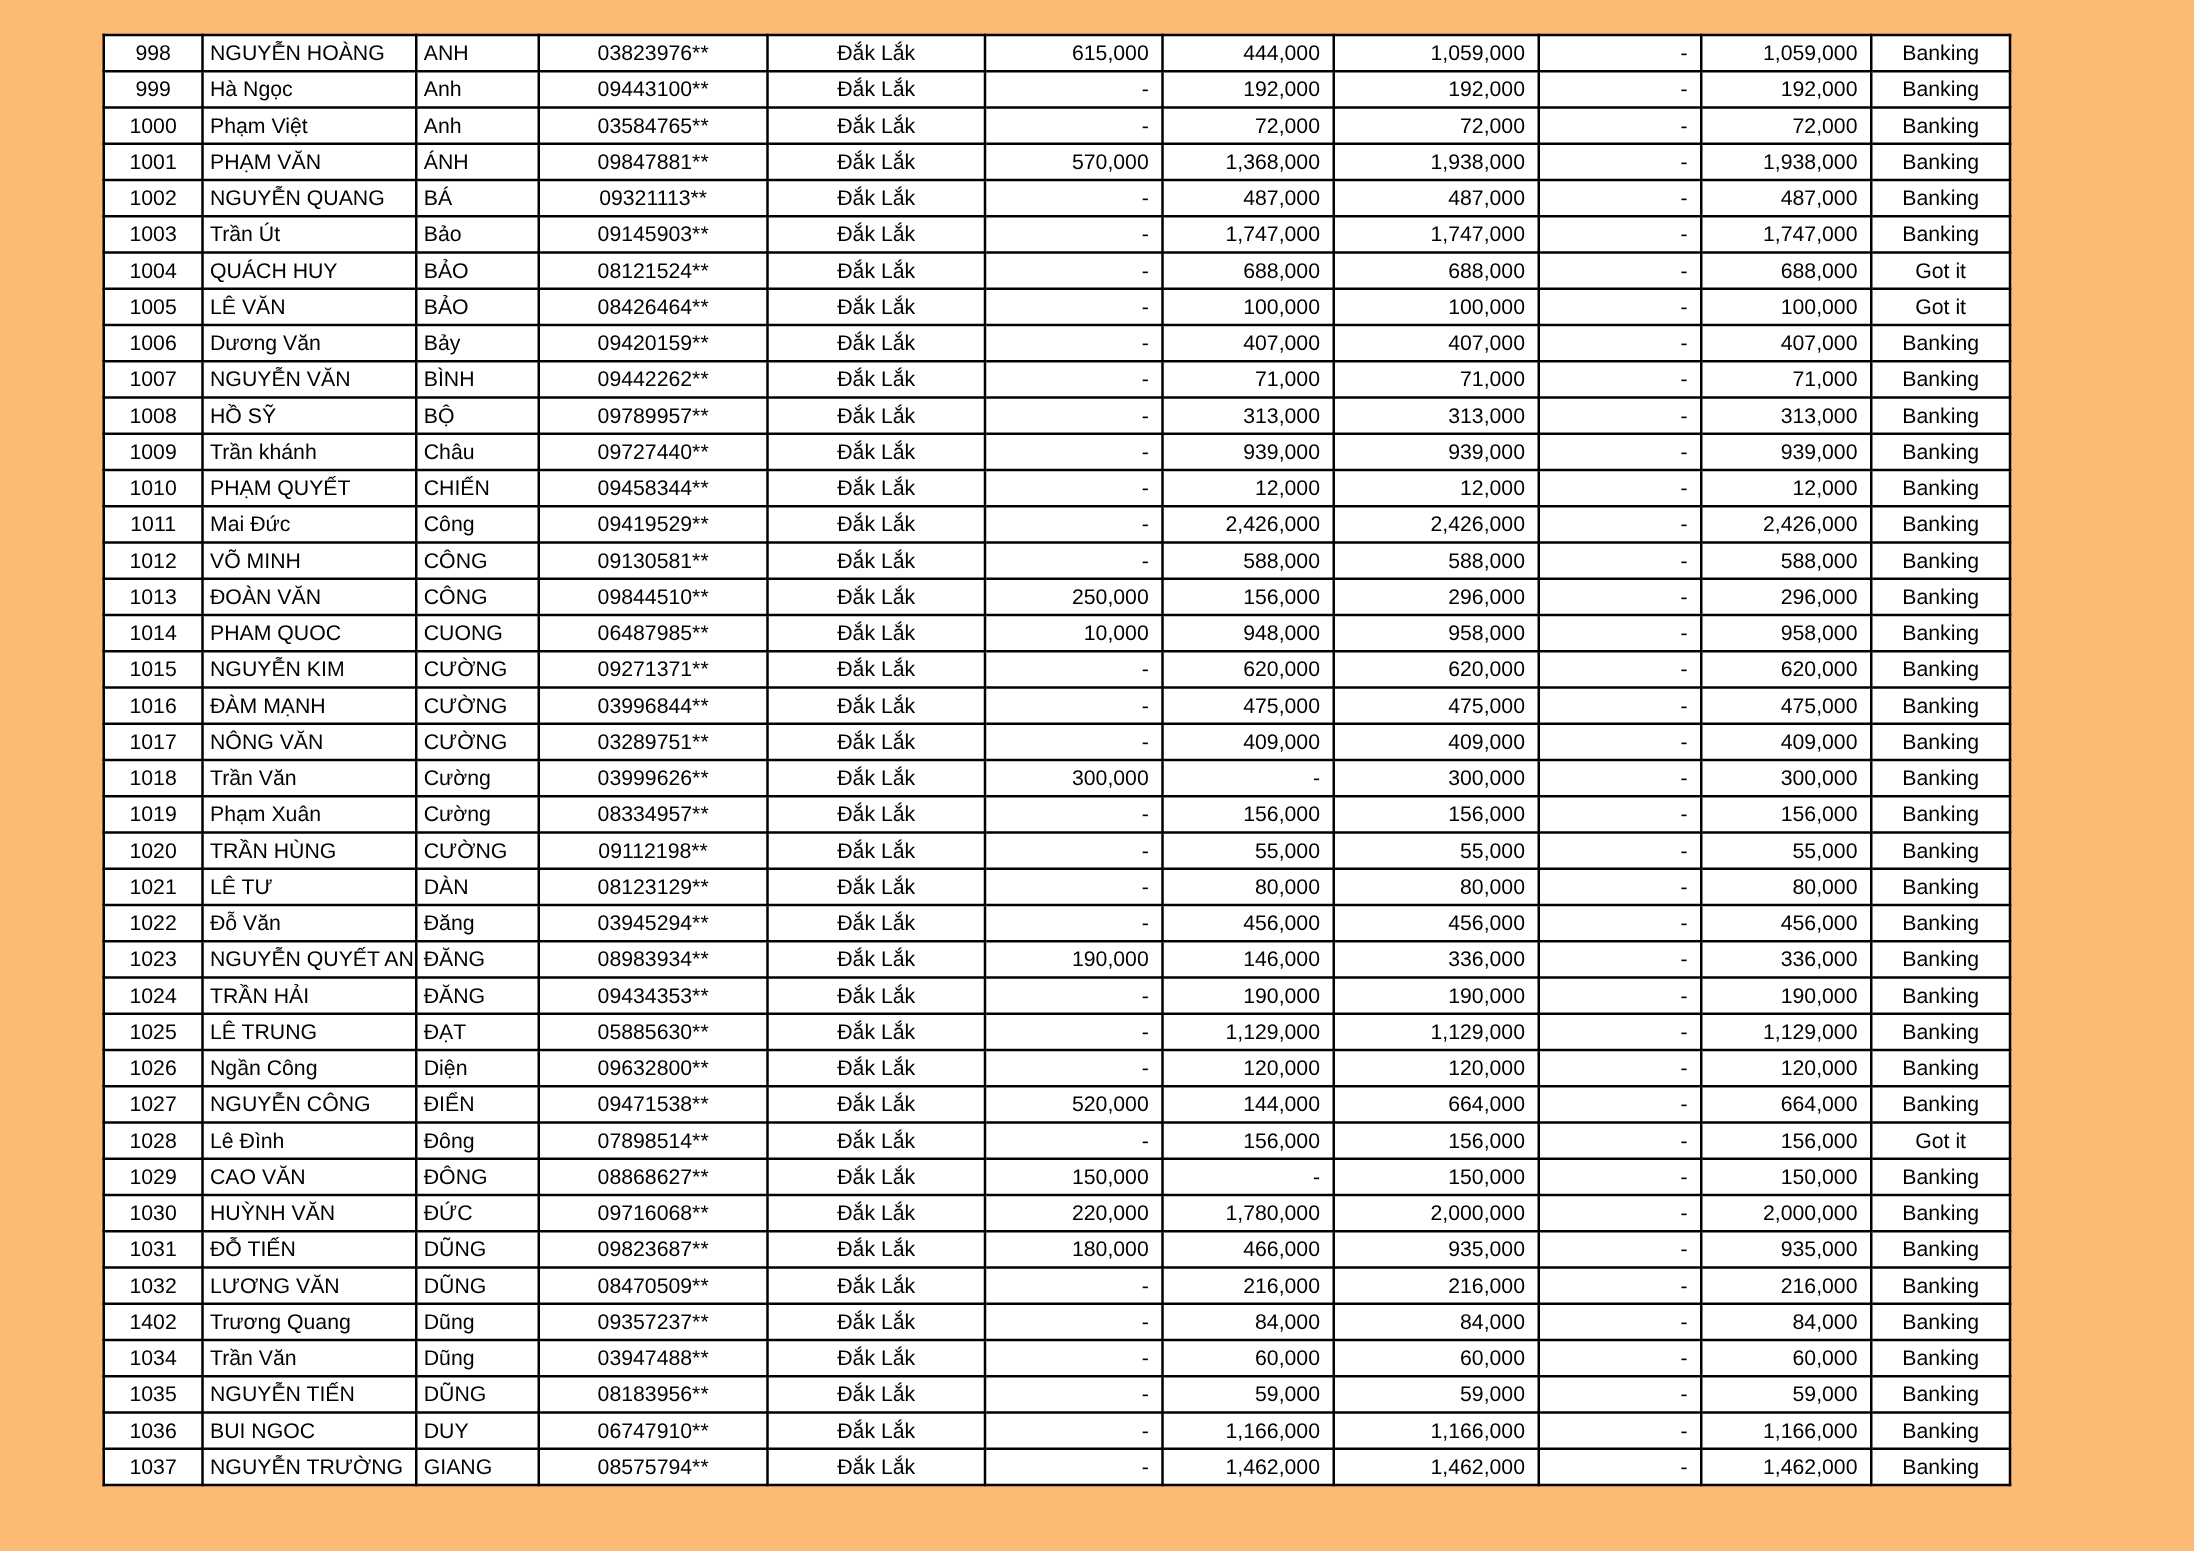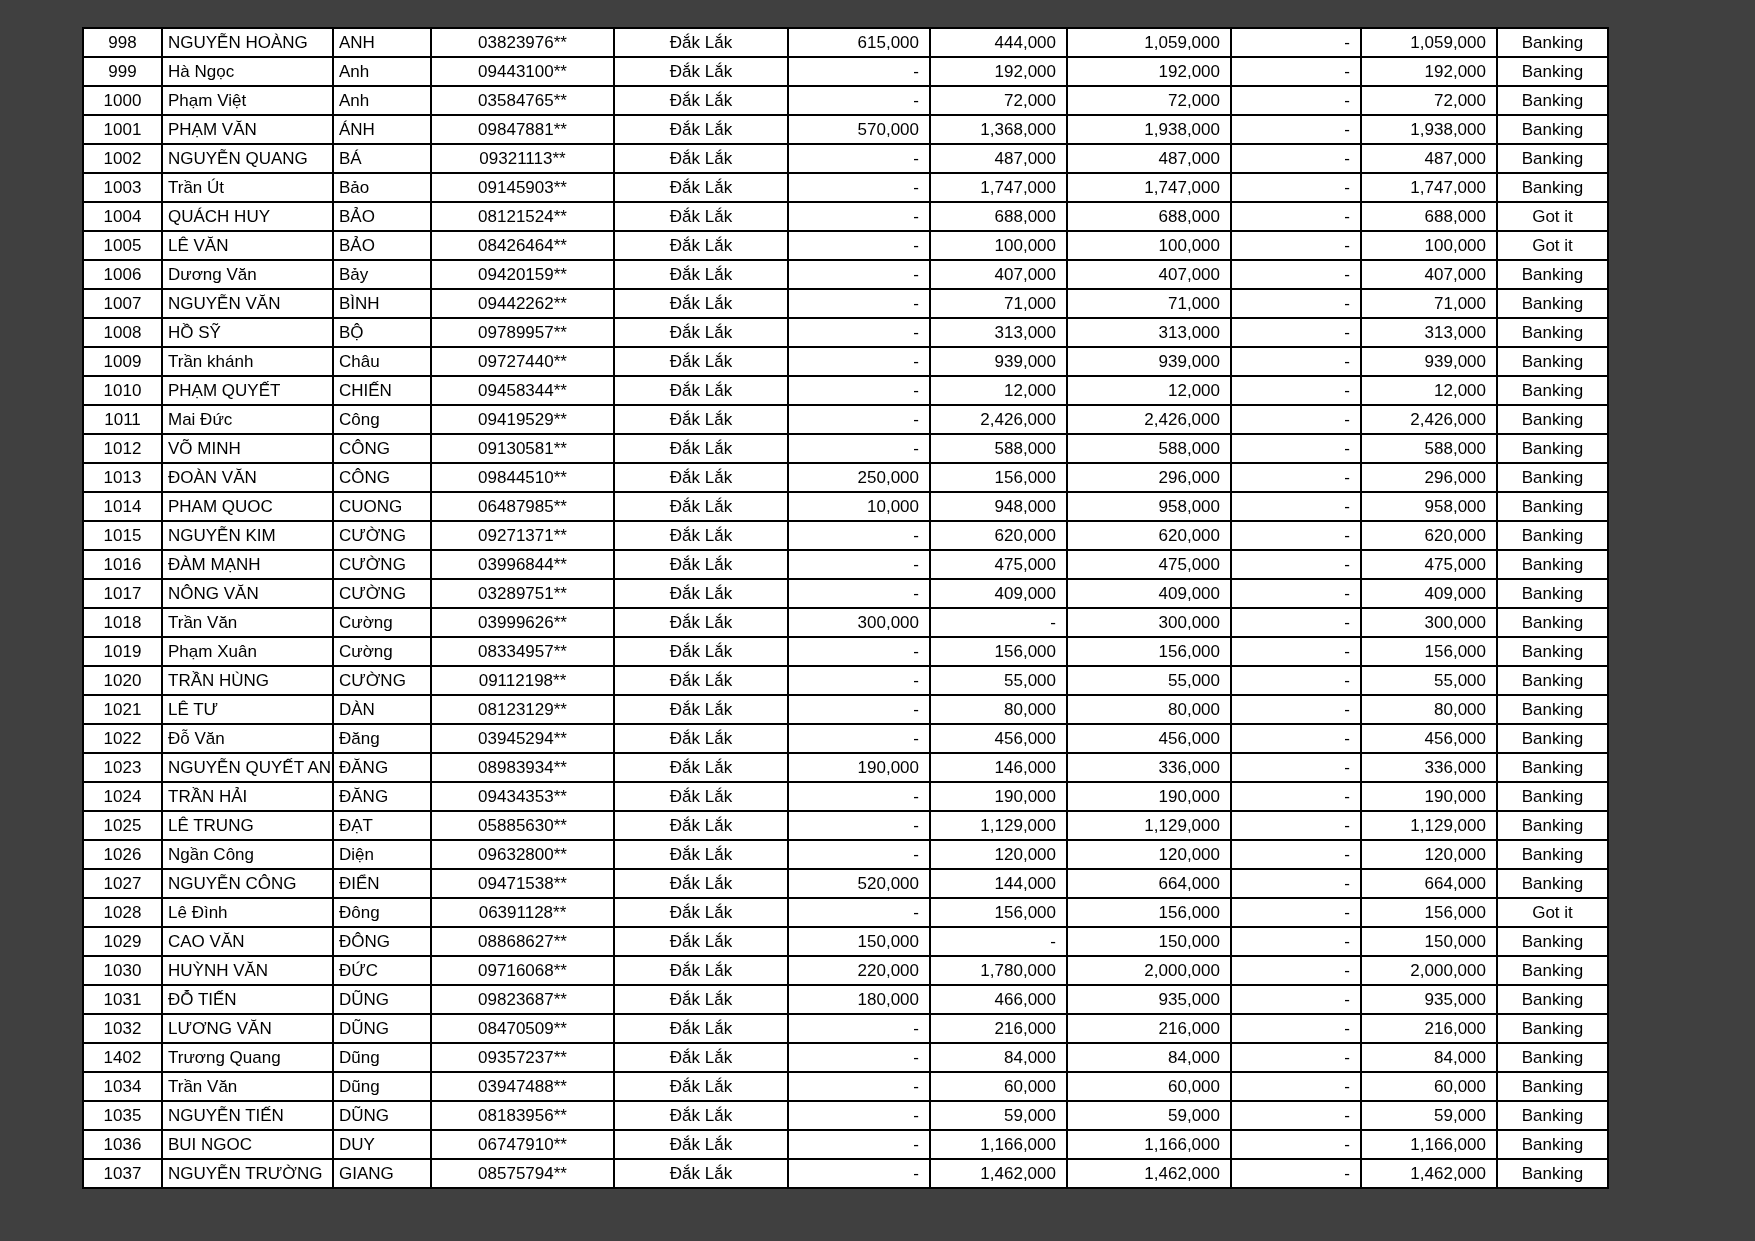--- a/index.html
+++ b/index.html
@@ -4,21 +4,21 @@
 <style>
   html, body {
     margin: 0;
     padding: 0;
     background: #ffffff;
   }
   .page {
     position: relative;
     width: 1755px;
     height: 1241px;
-    background: #404040;
+    background: #fdba74;
     font-family: "Liberation Sans", "DejaVu Sans", sans-serif;
     color: #000000;
   }
   table.data-table {
     position: absolute;
     left: 82px;
     top: 27px;
     border-collapse: collapse;
     table-layout: fixed;
     width: 1525px;
@@ -1116,21 +1116,21 @@
           <td class="align-center">
             <span class="cell-inner">1028</span>
           </td>
           <td class="align-left">
             <span class="cell-inner">Lê Đình</span>
           </td>
           <td class="align-left">
             <span class="cell-inner">Đông</span>
           </td>
           <td class="align-center">
-            <span class="cell-inner">06391128**</span>
+            <span class="cell-inner">07898514**</span>
           </td>
           <td class="align-center">
             <span class="cell-inner">Đắk Lắk</span>
           </td>
           <td class="align-right">
             <span class="cell-inner">-</span>
           </td>
           <td class="align-right">
             <span class="cell-inner">156,000</span>
           </td>

